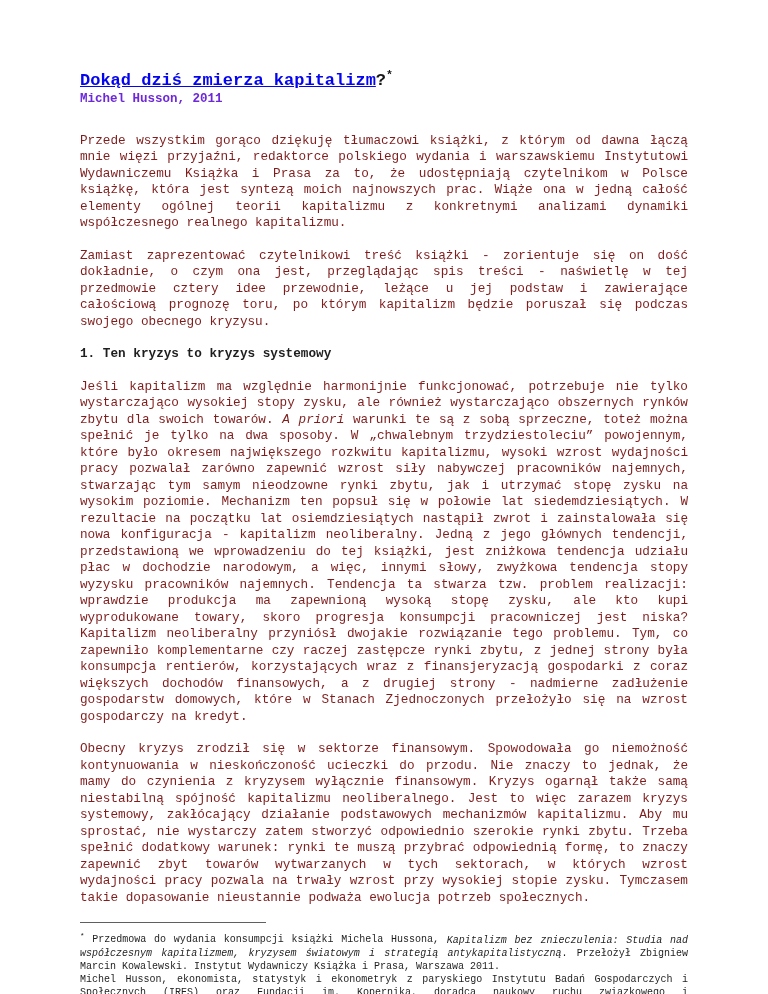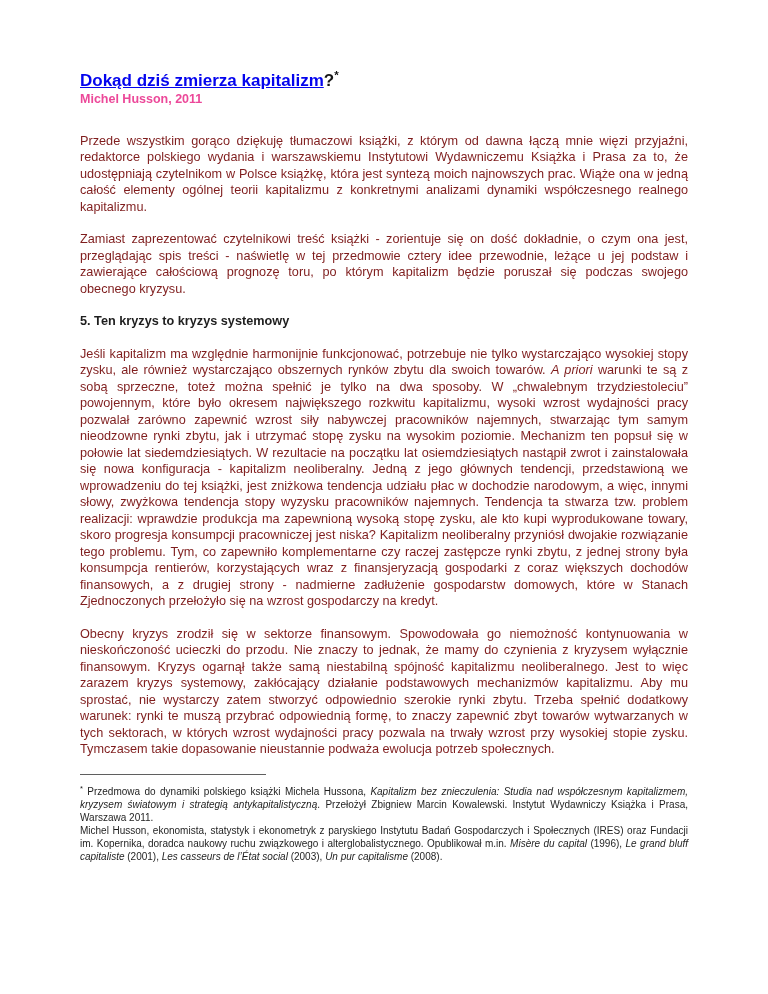--- a/index.html
+++ b/index.html
@@ -6,41 +6,41 @@
   body {
     width: 768px; height: 994px;
     background: #ffffff;
     overflow: hidden;
   }
   .page {
     box-sizing: border-box;
     width: 768px; height: 994px;
     padding: 68px 80px 0 80px;
     background: #ffffff;
-    font-family: Liberation Sans, sans-serif;
+    font-family: Liberation Mono, monospace;
     color: #1e1e1e;
   }
   .doc-title {
     margin: 0;
     font-size: 17px;
     font-weight: bold;
     line-height: 1.25;
     color: #161616;
   }
   .doc-title .link {
     color: #0404ee;
     text-decoration: underline;
     cursor: pointer;
   }
   .doc-title sup { font-size: 0.68em; }
   .author {
     margin: 1px 0 0 0;
     font-size: 12.5px;
     font-weight: bold;
-    color: #ec4899;
+    color: #6d28d9;
   }
   .bodytext { margin-top: 27px; }
   .bodytext p {
     margin: 0 0 16px 0;
     font-size: 12.7px;
     line-height: 16.5px;
     text-align: justify;
     color: #7f1d1d;
   }
   .section-heading {
@@ -75,32 +75,32 @@
   <h1 class="doc-title"><span class="link">Dokąd dziś zmierza kapitalizm</span><span>?</span><sup>*</sup></h1>
 
   <div class="author">Michel Husson, 2011</div>
 
   <div class="bodytext">
 
     <p>Przede wszystkim gorąco dziękuję tłumaczowi książki, z którym od dawna łączą mnie więzi przyjaźni, redaktorce polskiego wydania i warszawskiemu Instytutowi Wydawniczemu Książka i Prasa za to, że udostępniają czytelnikom w Polsce książkę, która jest syntezą moich najnowszych prac. Wiąże ona w jedną całość elementy ogólnej teorii kapitalizmu z konkretnymi analizami dynamiki współczesnego realnego kapitalizmu.</p>
 
     <p>Zamiast zaprezentować czytelnikowi treść książki - zorientuje się on dość dokładnie, o czym ona jest, przeglądając spis treści - naświetlę w tej przedmowie cztery idee przewodnie, leżące u jej podstaw i zawierające całościową prognozę toru, po którym kapitalizm będzie poruszał się podczas swojego obecnego kryzysu.</p>
 
-    <h2 class="section-heading">5. Ten kryzys to kryzys systemowy</h2>
+    <h2 class="section-heading">1. Ten kryzys to kryzys systemowy</h2>
 
     <p><span>Jeśli kapitalizm ma względnie harmonijnie funkcjonować, potrzebuje nie tylko wystarczająco wysokiej stopy zysku, ale również wystarczająco obszernych rynków zbytu dla swoich towarów. </span><span class="italic">A priori</span><span> warunki te są z sobą sprzeczne, toteż można spełnić je tylko na dwa sposoby. W „chwalebnym trzydziestoleciu” powojennym, które było okresem największego rozkwitu kapitalizmu, wysoki wzrost wydajności pracy pozwalał zarówno zapewnić wzrost siły nabywczej pracowników najemnych, stwarzając tym samym nieodzowne rynki zbytu, jak i utrzymać stopę zysku na wysokim poziomie. Mechanizm ten popsuł się w połowie lat siedemdziesiątych. W rezultacie na początku lat osiemdziesiątych nastąpił zwrot i zainstalowała się nowa konfiguracja - kapitalizm neoliberalny. Jedną z jego głównych tendencji, przedstawioną we wprowadzeniu do tej książki, jest zniżkowa tendencja udziału płac w dochodzie narodowym, a więc, innymi słowy, zwyżkowa tendencja stopy wyzysku pracowników najemnych. Tendencja ta stwarza tzw. problem realizacji: wprawdzie produkcja ma zapewnioną wysoką stopę zysku, ale kto kupi wyprodukowane towary, skoro progresja konsumpcji pracowniczej jest niska? Kapitalizm neoliberalny przyniósł dwojakie rozwiązanie tego problemu. Tym, co zapewniło komplementarne czy raczej zastępcze rynki zbytu, z jednej strony była konsumpcja rentierów, korzystających wraz z finansjeryzacją gospodarki z coraz większych dochodów finansowych, a z drugiej strony - nadmierne zadłużenie gospodarstw domowych, które w Stanach Zjednoczonych przełożyło się na wzrost gospodarczy na kredyt.</span></p>
 
     <p>Obecny kryzys zrodził się w sektorze finansowym. Spowodowała go niemożność kontynuowania w nieskończoność ucieczki do przodu. Nie znaczy to jednak, że mamy do czynienia z kryzysem wyłącznie finansowym. Kryzys ogarnął także samą niestabilną spójność kapitalizmu neoliberalnego. Jest to więc zarazem kryzys systemowy, zakłócający działanie podstawowych mechanizmów kapitalizmu. Aby mu sprostać, nie wystarczy zatem stworzyć odpowiednio szerokie rynki zbytu. Trzeba spełnić dodatkowy warunek: rynki te muszą przybrać odpowiednią formę, to znaczy zapewnić zbyt towarów wytwarzanych w tych sektorach, w których wzrost wydajności pracy pozwala na trwały wzrost przy wysokiej stopie zysku. Tymczasem takie dopasowanie nieustannie podważa ewolucja potrzeb społecznych.</p>
 
   </div>
 
   <div class="footnote-block">
     <div class="fn-sep"></div>
     <div class="footnotes">
 
-      <p><sup>*</sup><span> Przedmowa do dynamiki polskiego książki Michela Hussona, </span><span class="italic">Kapitalizm bez znieczulenia: Studia nad współczesnym kapitalizmem, kryzysem światowym i strategią antykapitalistyczną</span><span>. Przełożył Zbigniew Marcin Kowalewski. Instytut Wydawniczy Książka i Prasa, Warszawa 2011.</span></p>
+      <p><sup>*</sup><span> Przedmowa do wydania konsumpcji książki Michela Hussona, </span><span class="italic">Kapitalizm bez znieczulenia: Studia nad współczesnym kapitalizmem, kryzysem światowym i strategią antykapitalistyczną</span><span>. Przełożył Zbigniew Marcin Kowalewski. Instytut Wydawniczy Książka i Prasa, Warszawa 2011.</span></p>
 
       <p><span>Michel Husson, ekonomista, statystyk i ekonometryk z paryskiego Instytutu Badań Gospodarczych i Społecznych (IRES) oraz Fundacji im. Kopernika, doradca naukowy ruchu związkowego i alterglobalistycznego. Opublikował m.in. </span><span class="italic">Misère du capital</span><span> (1996), </span><span class="italic">Le grand bluff capitaliste</span><span> (2001), </span><span class="italic">Les casseurs de l’État social</span><span> (2003), </span><span class="italic">Un pur capitalisme</span><span> (2008).</span></p>
 
     </div>
   </div>
 
 </div>
 
 </body></html>

